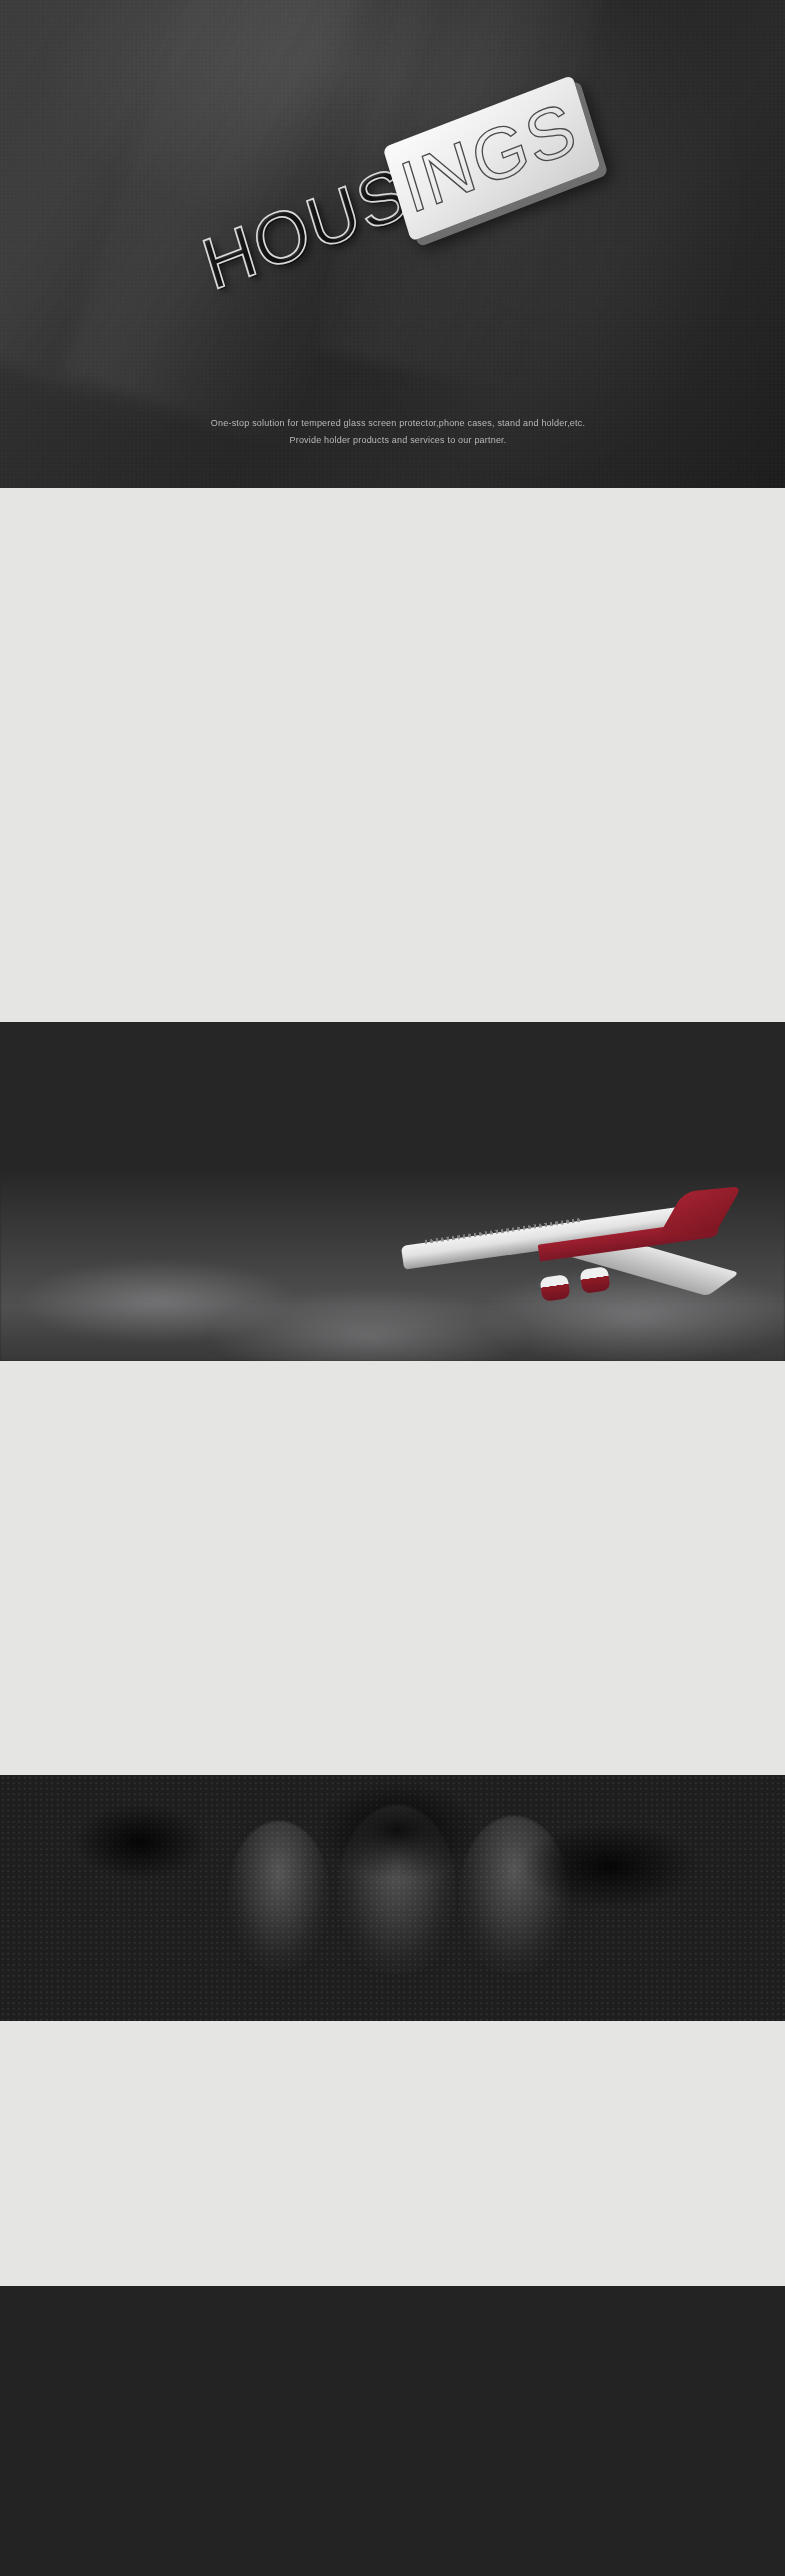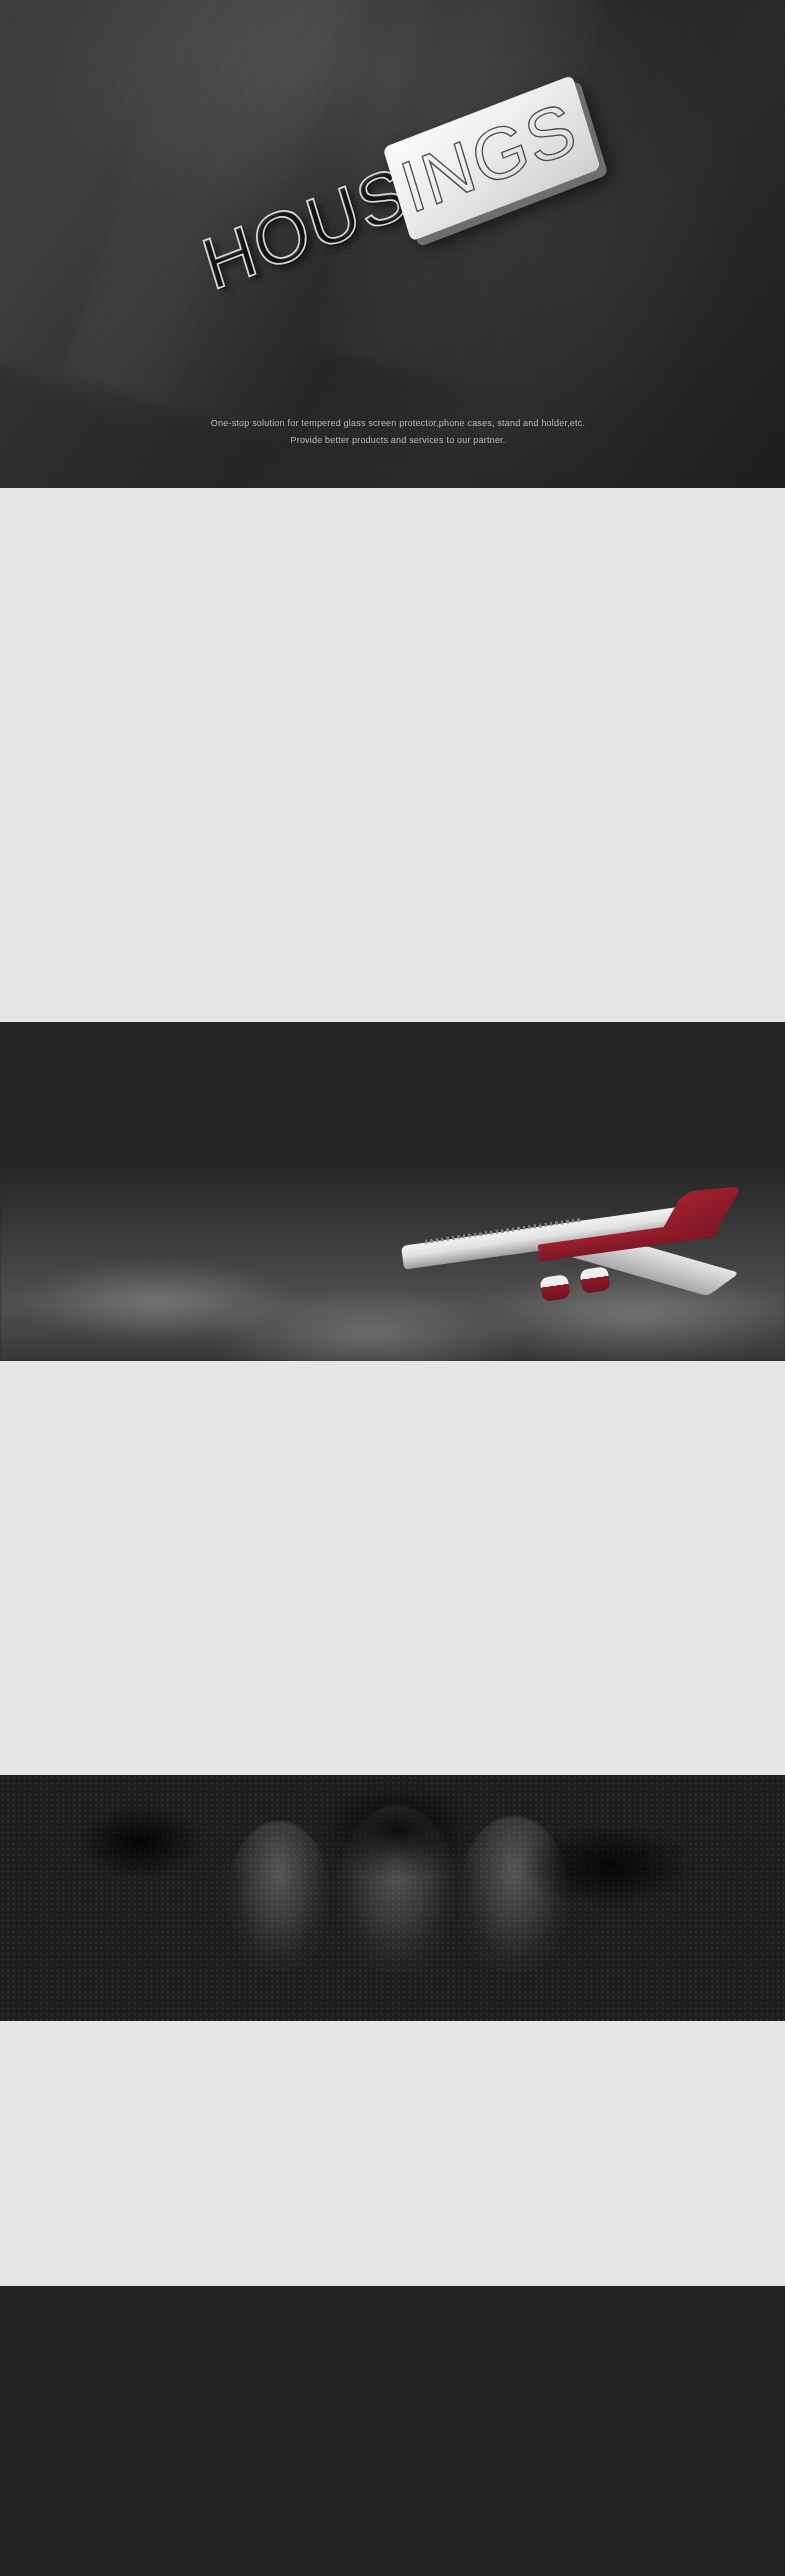--- a/index.html
+++ b/index.html
@@ -183,21 +183,21 @@
     <div class="hero-streak" style="left:369px;top:-141px;width:204px;height:518px;transform:rotate(12deg);opacity:.8;"></div>
 
     <div class="logo-wrap">
       <div class="logo-3d">
         <span class="logo-left">HOUS</span><span class="logo-plate">INGS</span>
       </div>
     </div>
 
     <div class="hero-sub">
       <div>One-stop solution for tempered glass screen protector,phone cases, stand and holder,etc.</div>
-      <div>Provide better products and services to our partner.</div>
+      <div>Provide holder products and services to our partner.</div>
     </div>
   </section>
 
   <section class="section sec-light" id="about">
     
     
 
     
     
 

